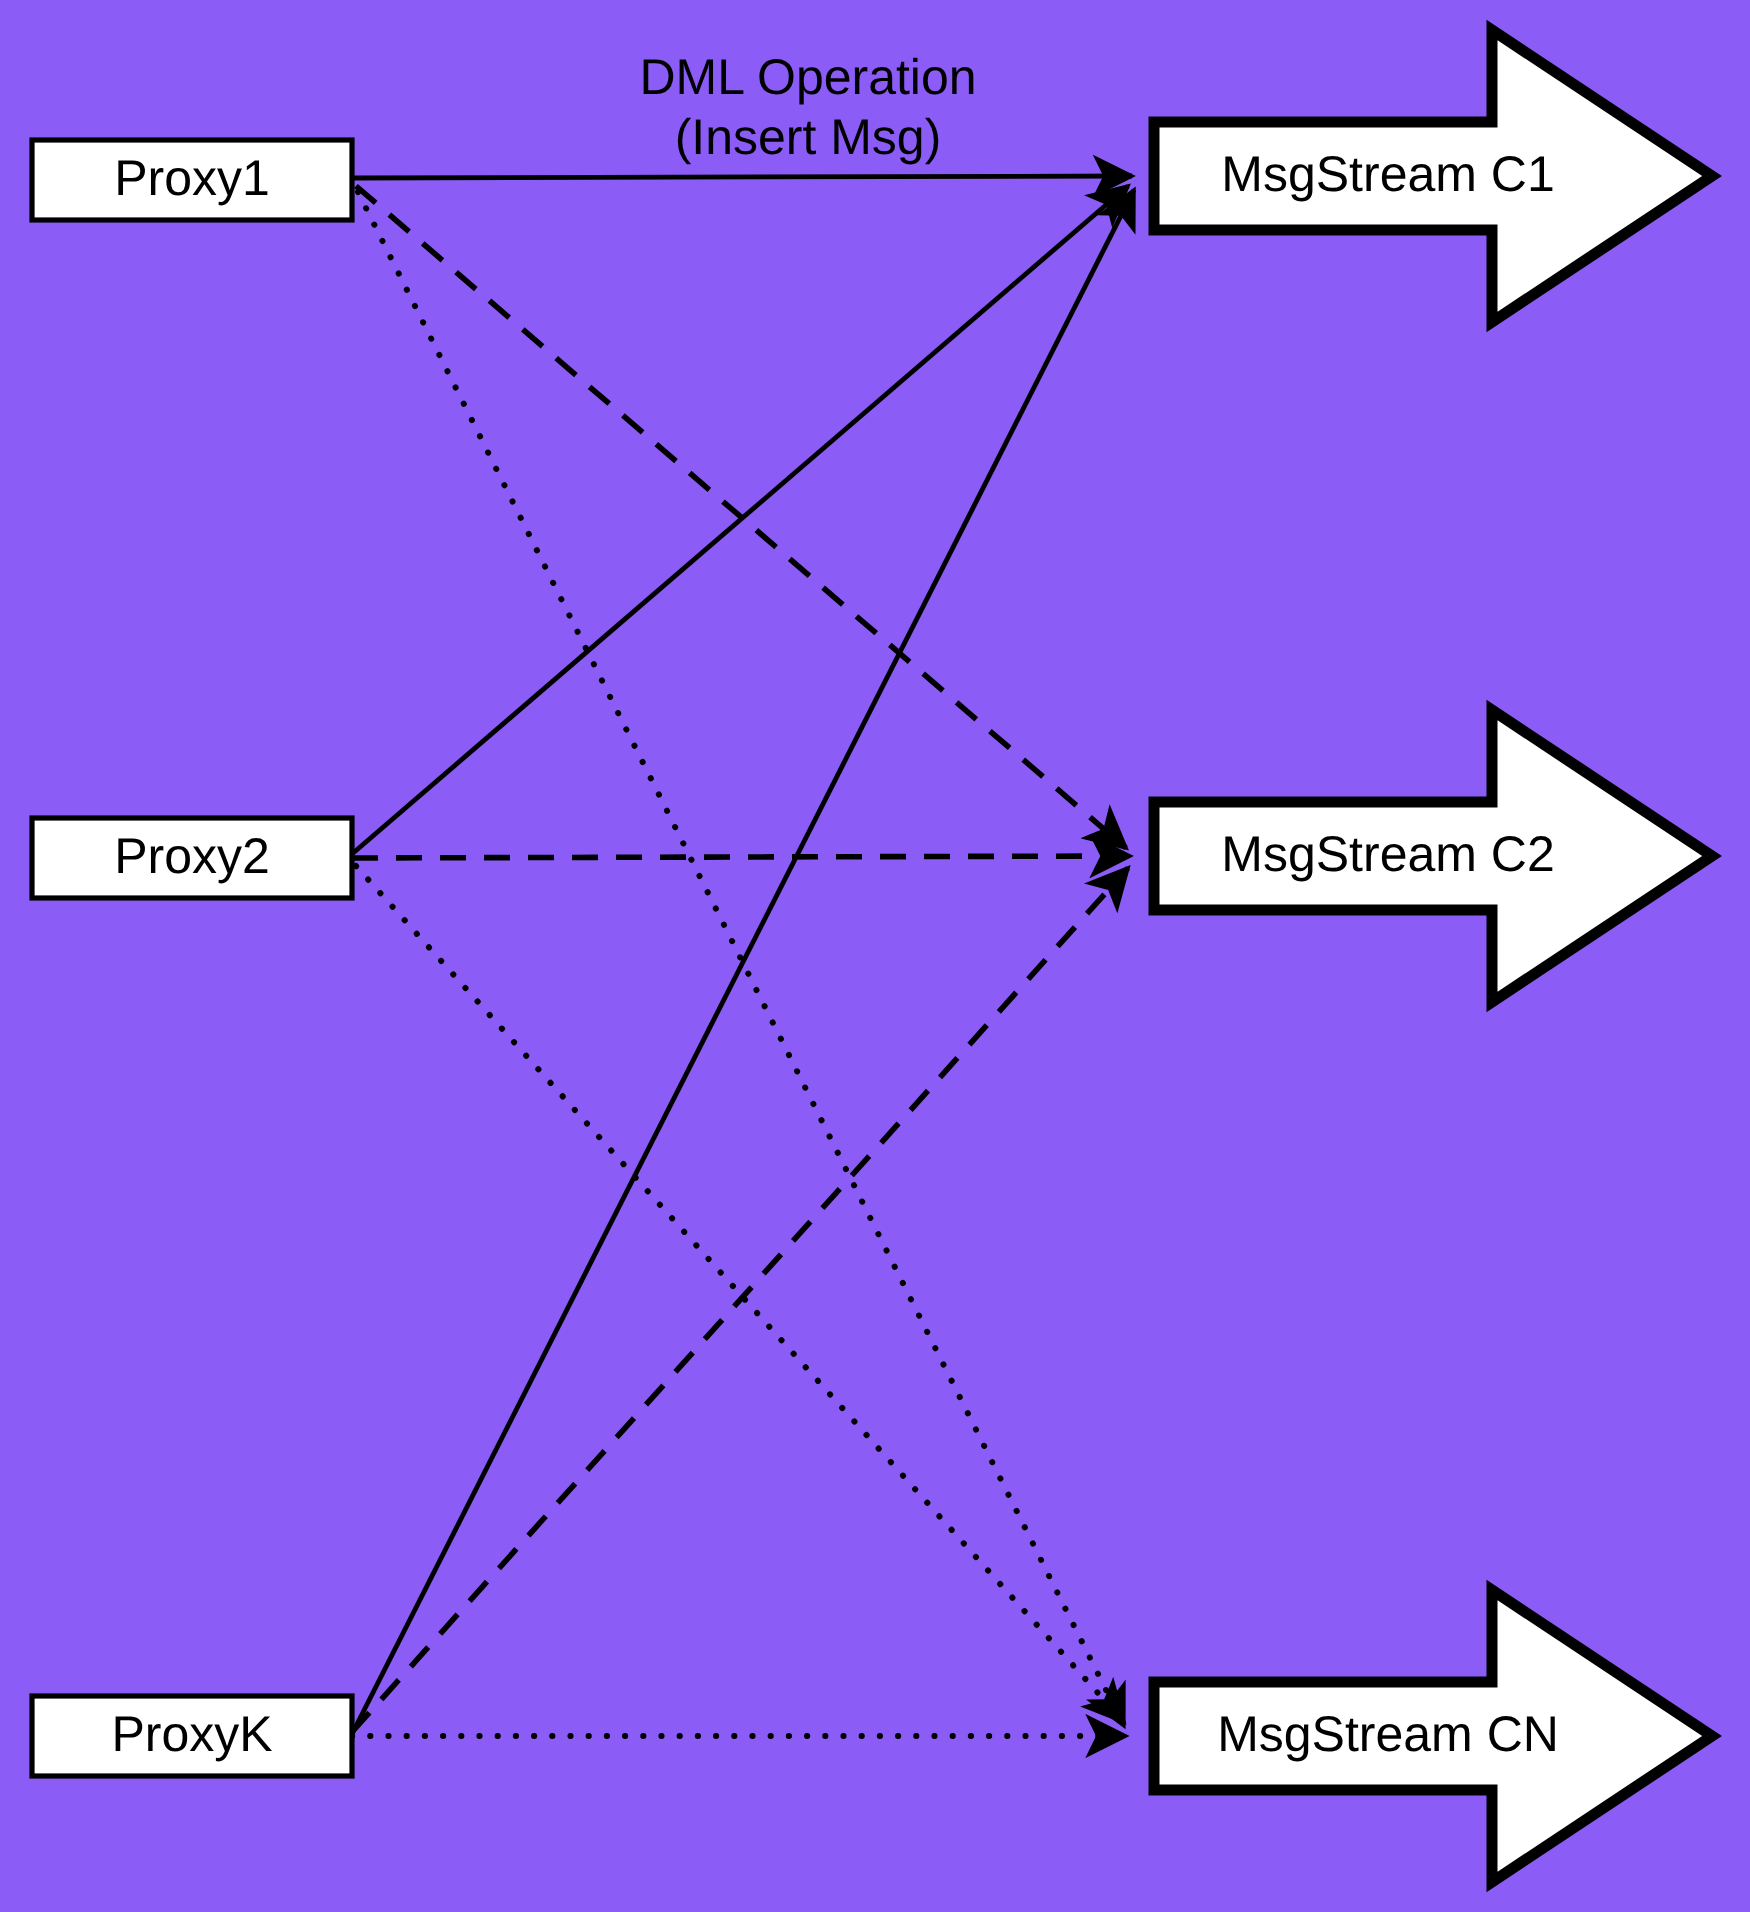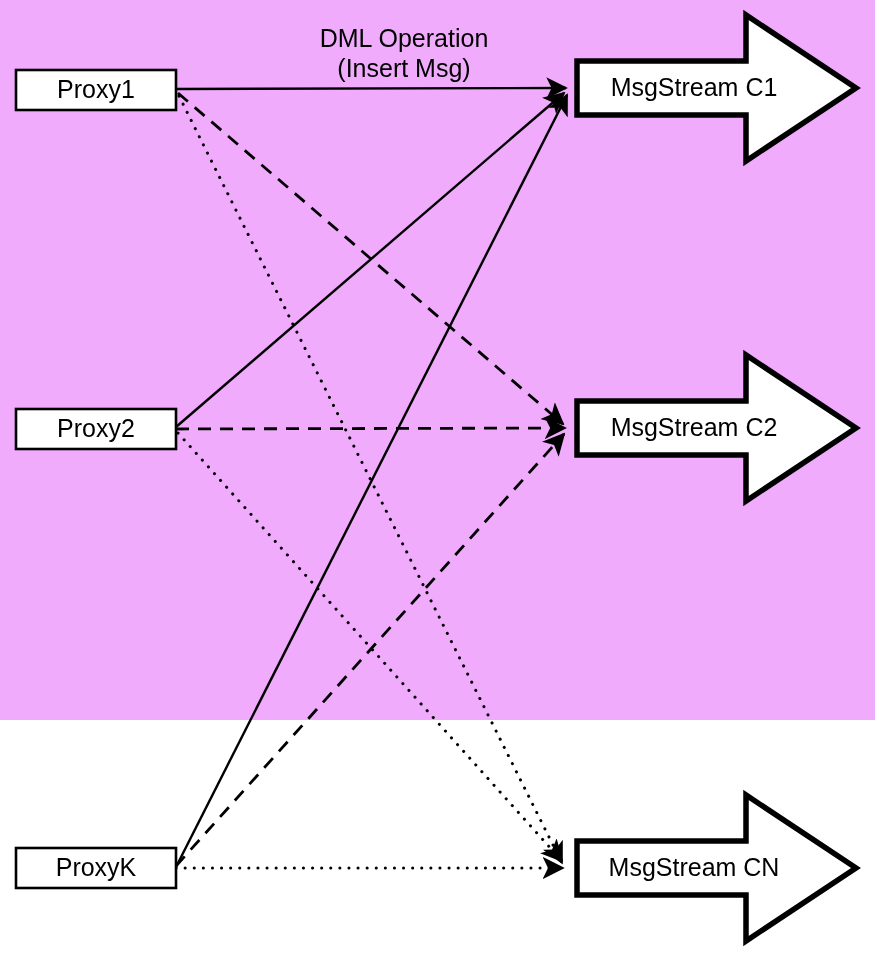--- a/index.html
+++ b/index.html
@@ -9,22 +9,22 @@
   }
   body {
     width: 875px;
     height: 956px;
     font-family: "Liberation Sans", sans-serif;
     overflow: hidden;
   }
   #diagram-root {
     position: relative;
     width: 875px;
-    height: 720px;
-    background: #f0abfc;
+    height: 956px;
+    background: #8b5cf6;
   }
   svg#diagram-svg {
     display: block;
     width: 875px;
     height: 956px;
   }
   .node-box {
     fill: #ffffff;
     stroke: #000000;
     stroke-width: 2.6;

